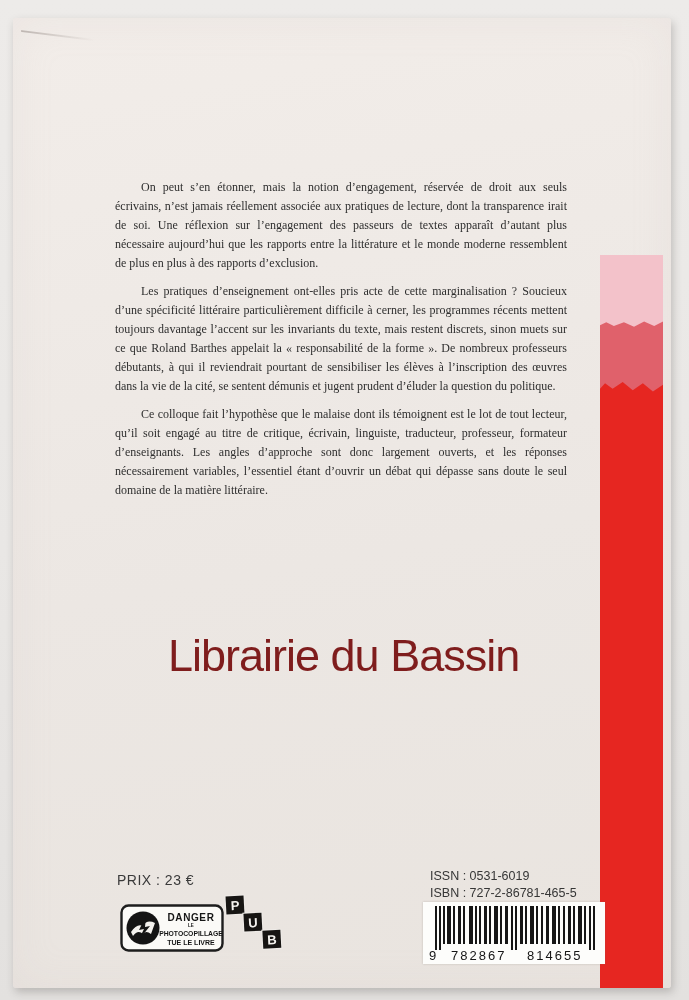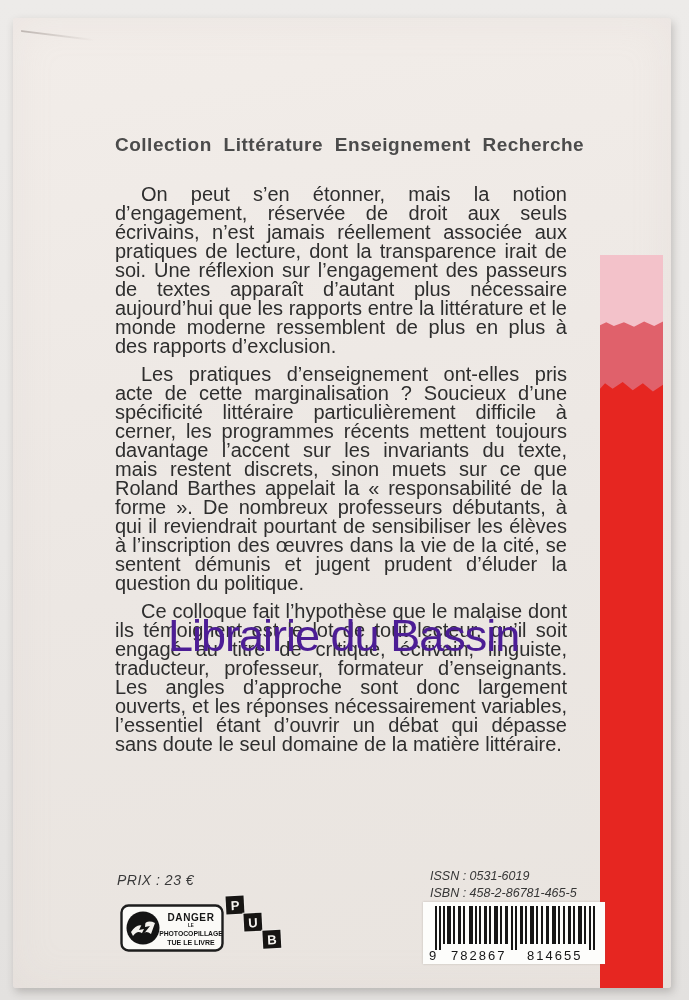--- a/index.html
+++ b/index.html
@@ -28,50 +28,49 @@
   .stripe-light{
     position:absolute;left:0;top:0;width:100%;height:74px;background:#f3c2ca;
     clip-path:polygon(0 0,100% 0,100% 90%,86% 96%,70% 90%,54% 97%,38% 91%,22% 96%,10% 91%,0 95%);
   }
   .collection-title{
     position:absolute;left:102px;top:116px;width:470px;
     font-size:19px;font-weight:700;color:#4b4b4b;
     letter-spacing:.5px;word-spacing:6px;white-space:nowrap;
   }
   .body-text{
-    position:absolute;left:102px;top:167px;width:452px;
-    font-family:Liberation Sans, sans-serif;
-    font-size:20px;line-height:19px;color:#2e2e2e;text-align:justify;
+    position:absolute;left:102px;top:160px;width:452px;
+    font-family:Liberation Serif, serif;
+    font-size:12px;line-height:19px;color:#2e2e2e;text-align:justify;
   }
   .body-text p{margin:0 0 9px 0;text-indent:26px;}
   .watermark{
     position:absolute;left:168px;top:610px;
     font-size:45px;font-weight:400;letter-spacing:-1px;white-space:nowrap;
     z-index:5;
   }
   .price{position:absolute;left:104px;top:854px;font-size:14px;color:#3a3a3a;letter-spacing:.5px;}
   .danger-logo{position:absolute;left:107px;top:886px;width:108px;height:48px;}
   .pub-logo{position:absolute;left:214px;top:877px;width:58px;height:58px;transform:rotate(-3deg);}
   .pub-sq{position:absolute;width:18px;height:18px;background:#171513;color:#f5f3ef;
     font-size:13px;font-weight:700;display:flex;align-items:center;justify-content:center;
     box-shadow:0 0 0 1px #efece8;}
   .pub-p{left:0;top:0;} .pub-u{left:17px;top:18px;} .pub-b{left:35px;top:36px;}
   .iufm-logo{position:absolute;left:293px;top:858px;width:112px;height:98px;}
   .issn-block{position:absolute;left:417px;top:850px;font-size:12.5px;line-height:17px;color:#363636;}
   .barcode{position:absolute;left:410px;top:884px;width:182px;height:62px;background:#fdfdfb;
     box-shadow:0 0 2px rgba(120,110,105,.35);}
-  .nw{white-space:nowrap;font-style:italic;}
+  .nw{white-space:nowrap;}
 </style>
 </head>
 <body>
 
 <div class="book">
   <div class="crease"></div>
 
-  <div class="collection-title">Collection Littérature Enseignement Recherche</div>
 
   <div class="body-text">
     <p>On peut s’en étonner, mais la notion d’engagement, réservée de droit aux seuls écrivains, n’est jamais réellement associée aux pratiques de lecture, dont la transparence irait de soi. Une réflexion sur l’engagement des passeurs de textes apparaît d’autant plus nécessaire aujourd’hui que les rapports entre la littérature et le monde moderne ressemblent de plus en plus à des rapports d’exclusion.</p>
     <p>Les pratiques d’enseignement ont-elles pris acte de cette marginalisation ? Soucieux d’une spécificité littéraire particulièrement difficile à cerner, les programmes récents mettent toujours davantage l’accent sur les invariants du texte, mais restent discrets, sinon muets sur ce que Roland Barthes appelait la « responsabilité de la forme ». De nombreux professeurs débutants, à qui il reviendrait pourtant de sensibiliser les élèves à l’inscription des œuvres dans la vie de la cité, se sentent démunis et jugent prudent d’éluder la question du politique.</p>
     <p>Ce colloque fait l’hypothèse que le malaise dont ils témoignent est le lot de tout lecteur, qu’il soit engagé au titre de critique, écrivain, linguiste, traducteur, professeur, formateur d’enseignants. Les angles d’approche sont donc largement ouverts, et les réponses nécessairement variables, l’essentiel étant d’ouvrir un débat qui dépasse sans doute le seul domaine de la matière littéraire.</p>
   </div>
 
   <div class="stripe">
     <div class="stripe-mid"></div>
     <div class="stripe-light"></div>
@@ -94,21 +93,21 @@
 
   <div class="pub-logo">
     <div class="pub-sq pub-p">P</div>
     <div class="pub-sq pub-u">U</div>
     <div class="pub-sq pub-b">B</div>
   </div>
 
 
   <div class="issn-block">
     <div class="nw">ISSN : 0531-6019</div>
-    <div class="nw">ISBN : 458-2-86781-465-5</div>
+    <div class="nw">ISBN : 727-2-86781-465-5</div>
   </div>
 
   <div class="barcode">
     <svg width="182" height="62" viewBox="0 0 182 62">
       <rect x="0" y="0" width="182" height="62" fill="#fdfdfb"></rect>
       <g fill="#161616">
         <rect x="12" y="4" width="2" height="44"></rect>
           <rect x="16" y="4" width="2" height="44"></rect>
         <rect x="20" y="4" width="2" height="38"></rect>
           <rect x="24" y="4" width="4" height="38"></rect>
@@ -141,13 +140,13 @@
         <rect x="166" y="4" width="2" height="44"></rect>
           <rect x="170" y="4" width="2" height="44"></rect>
       </g>
       <text x="6" y="58" font-family="Liberation Sans, sans-serif" font-size="13" fill="#161616">9</text>
       <text x="28" y="58" font-family="Liberation Sans, sans-serif" font-size="13" letter-spacing="2" fill="#161616">782867</text>
       <text x="104" y="58" font-family="Liberation Sans, sans-serif" font-size="13" letter-spacing="2" fill="#161616">814655</text>
     </svg>
   </div>
 </div>
 
-<div class="watermark" style="color: #4c1d95;">Librairie du Bassin</div>
+<div class="watermark" style="color: #7f1d1d; margin-top: 20px;">Librairie du Bassin</div>
 
 </body></html>

